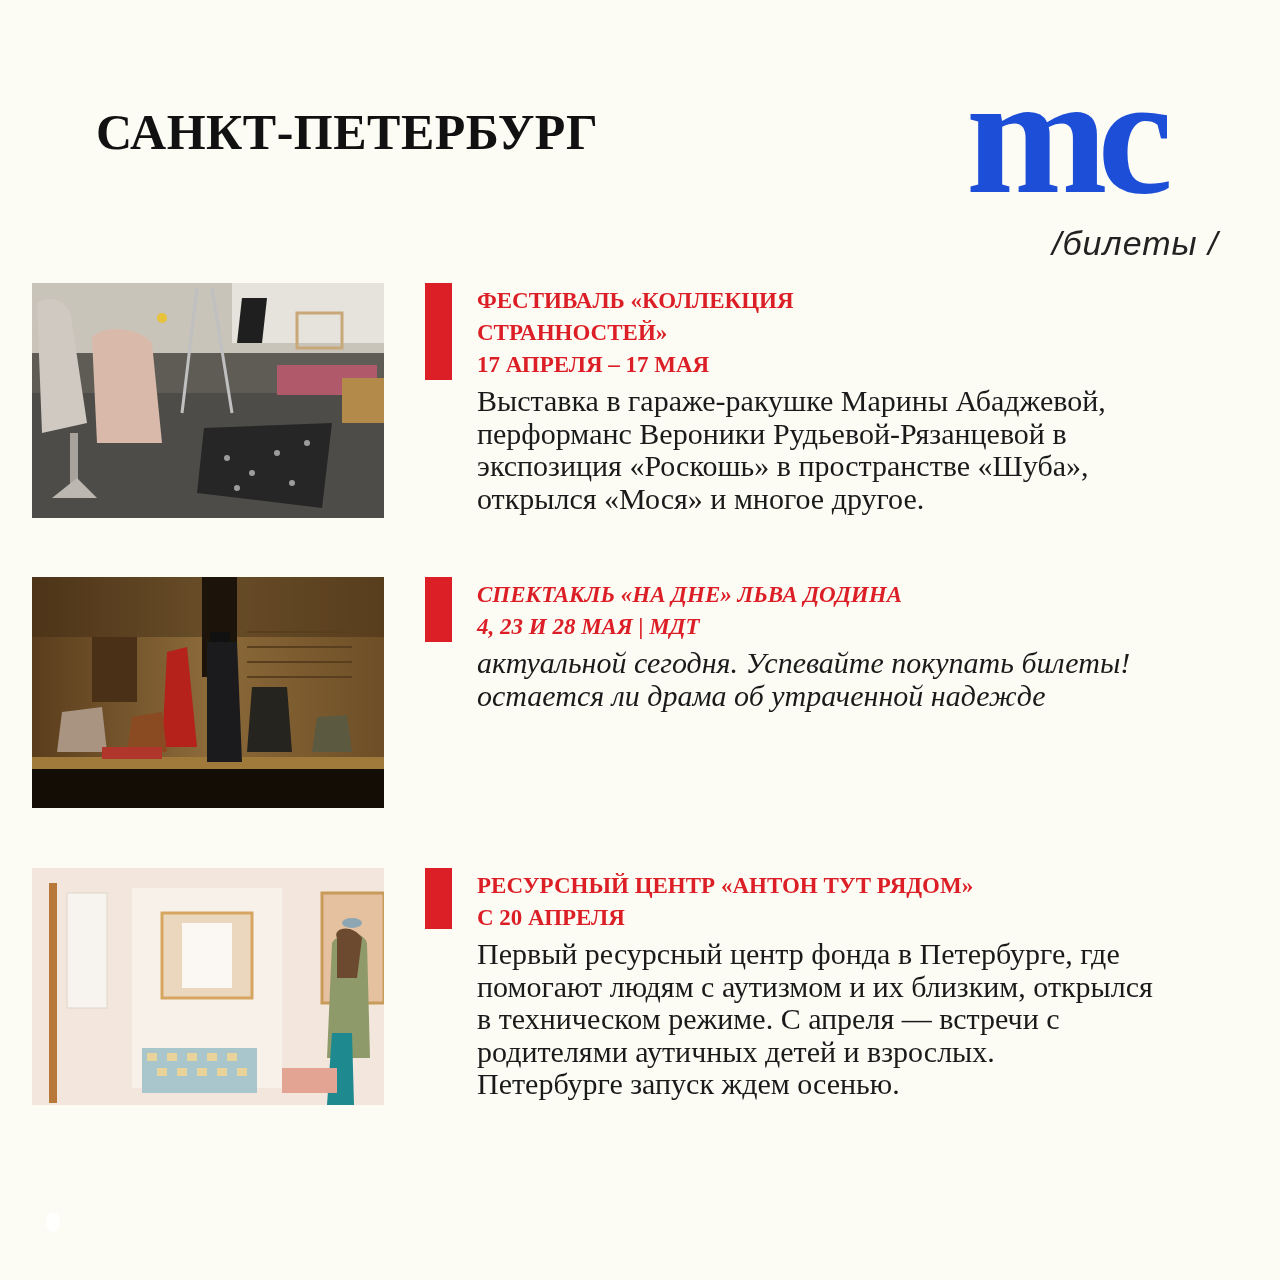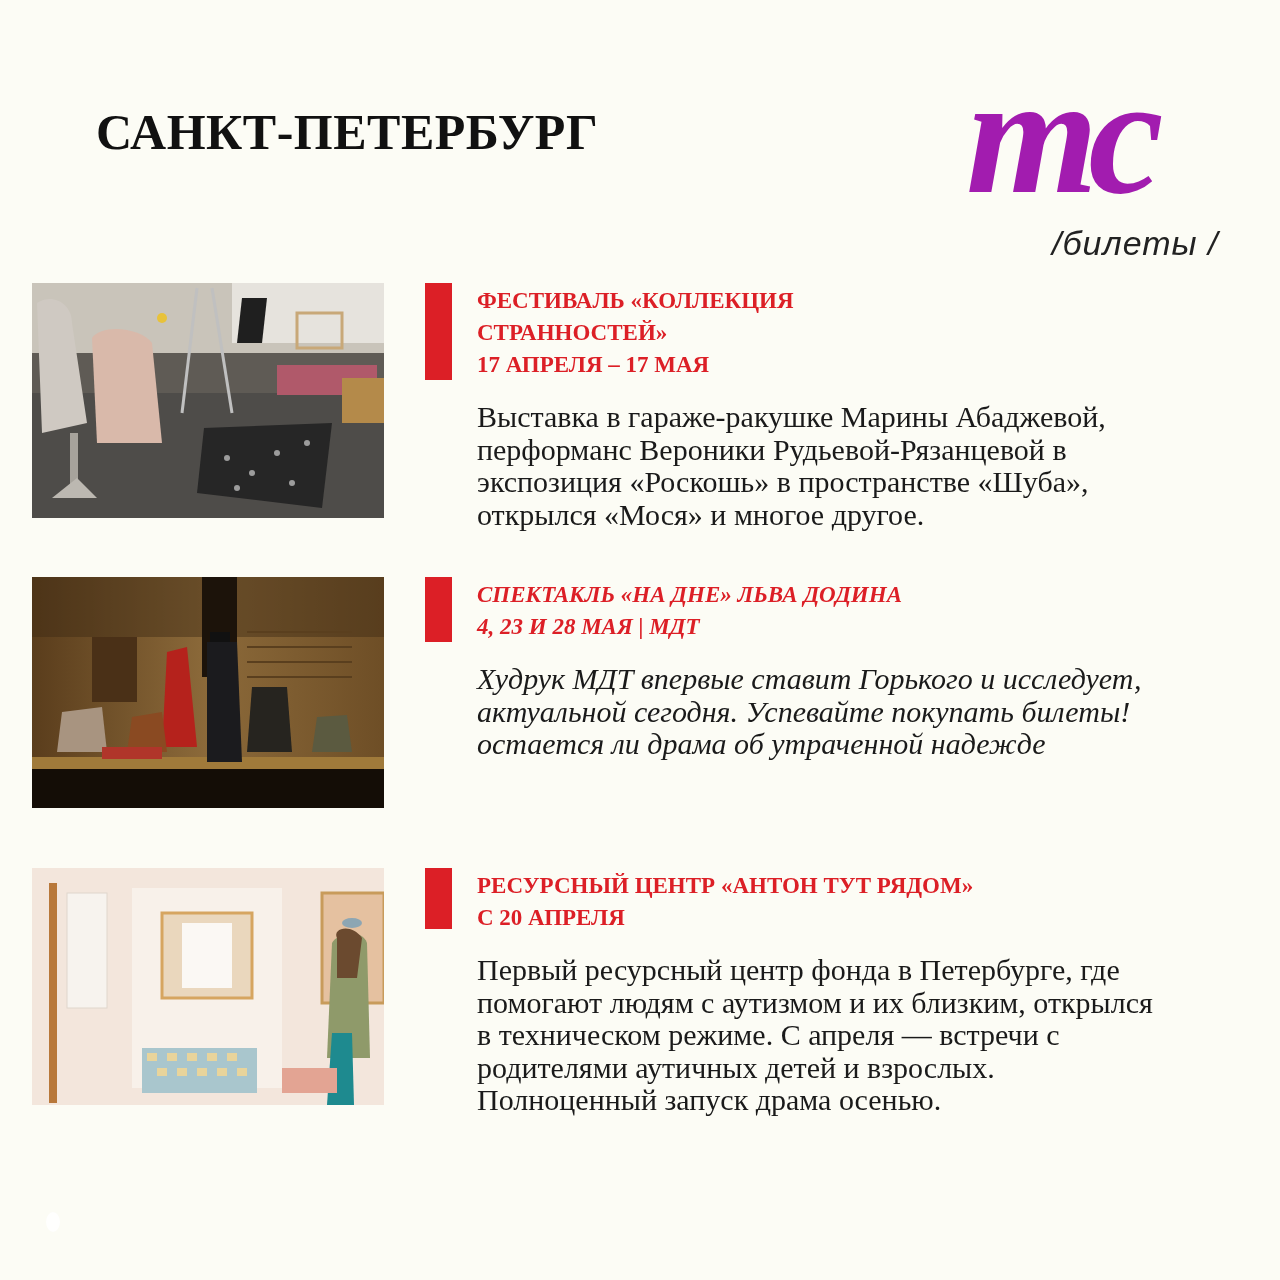--- a/index.html
+++ b/index.html
@@ -13,21 +13,21 @@
     .city {
       position:absolute; left:92px; top:98px;
       font-family:"Liberation Serif", serif;
       font-weight:bold; font-size:50px; letter-spacing:0.5px;
       color:#111; margin:4px; line-height:60px;
     }
     .logo {
       position:absolute; left:966px; top:60px;
       font-family:"Liberation Serif", serif;
       font-weight:bold; font-size:170px; line-height:150px;
-      color:#a21caf; letter-spacing:-10px;font-style:italic;
+      color:#1d4ed8; letter-spacing:-10px;
     }
     .logo-sub {
       position:absolute; left:1052px; top:224px;
       font-family:"Liberation Sans", sans-serif;
       font-style:italic; font-weight:300; font-size:34px; color:#222;
       letter-spacing:1px;
     }
     .event { position:absolute; left:0; width:1280px; }
     .photo {
       position:absolute; left:32px; width:352px; overflow:hidden;
@@ -35,21 +35,21 @@
     .redbar {
       position:absolute; left:425px; width:27px; background:#dc1f26;
     }
     .text-col { position:absolute; left:477px; width:760px; }
     .heading {
       color:#dc1f26; font-weight:bold; font-size:23px; line-height:32px;
       margin:0; text-transform:uppercase;
     }
     .heading .line { display:block; }
     .desc {
-      font-size:30px; line-height:32.5px; color:#1a1a1a; margin:20px 0 0 0;
+      font-size:30px; line-height:32.5px; color:#1a1a1a; margin:4px 0 0 0;
     }
     .desc .line { display:block; white-space:nowrap; }
     .corner-mark {
       position:absolute; left:46px; top:1212px; width:14px; height:20px;
       background:#ffffff; border-radius:50%; opacity:0.85;
     }
   </style>
 </head>
 <body>
 
@@ -136,21 +136,20 @@
       <rect x="70" y="170" width="60" height="12" fill="#b0352a"></rect>
     </svg>
   </div>
   <div class="redbar" style="top:577px;height:65px;"></div>
   <div class="text-col" style="top:579px;font-style:italic;">
     <h2 class="heading">
       <span class="line">СПЕКТАКЛЬ «НА ДНЕ» ЛЬВА ДОДИНА</span>
       <span class="line">4, 23 И 28 МАЯ | МДТ</span>
     </h2>
     <p class="desc">
-      <span class="line">Худрук МДТ впервые ставит Горького и исследует,</span>
       <span class="line">актуальной сегодня. Успевайте покупать билеты!</span>
       <span class="line">остается ли драма об утраченной надежде</span>
     </p>
   </div>
 </section>
 
 <section class="event" style="top:0;">
   <div class="photo" style="top:868px;height:237px;">
     <svg width="352" height="237" viewBox="0 0 352 237" xmlns="http://www.w3.org/2000/svg">
       <rect width="352" height="237" fill="#f3e6dc"></rect>
@@ -184,18 +183,18 @@
   <div class="text-col" style="top:870px;">
     <h2 class="heading">
       <span class="line">РЕСУРСНЫЙ ЦЕНТР «АНТОН ТУТ РЯДОМ»</span>
       <span class="line">С 20 АПРЕЛЯ</span>
     </h2>
     <p class="desc">
       <span class="line">Первый ресурсный центр фонда в Петербурге, где</span>
       <span class="line">помогают людям с аутизмом и их близким, открылся</span>
       <span class="line">в техническом режиме. С апреля — встречи с</span>
       <span class="line">родителями аутичных детей и взрослых.</span>
-      <span class="line">Полноценный запуск драма осенью.</span>
+      <span class="line">Петербурге запуск ждем осенью.</span>
     </p>
   </div>
 </section>
 
 <div class="corner-mark"></div>
 
 </body></html>

